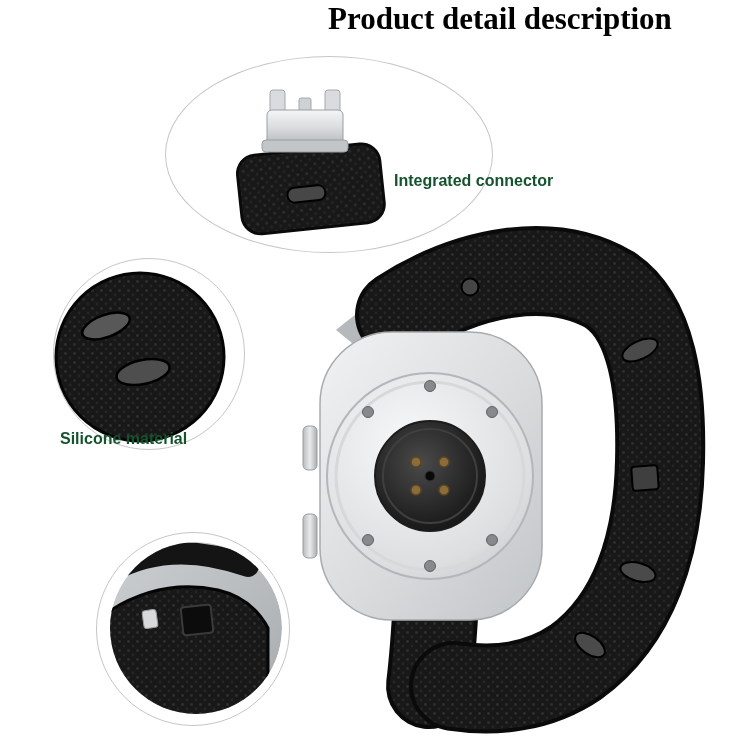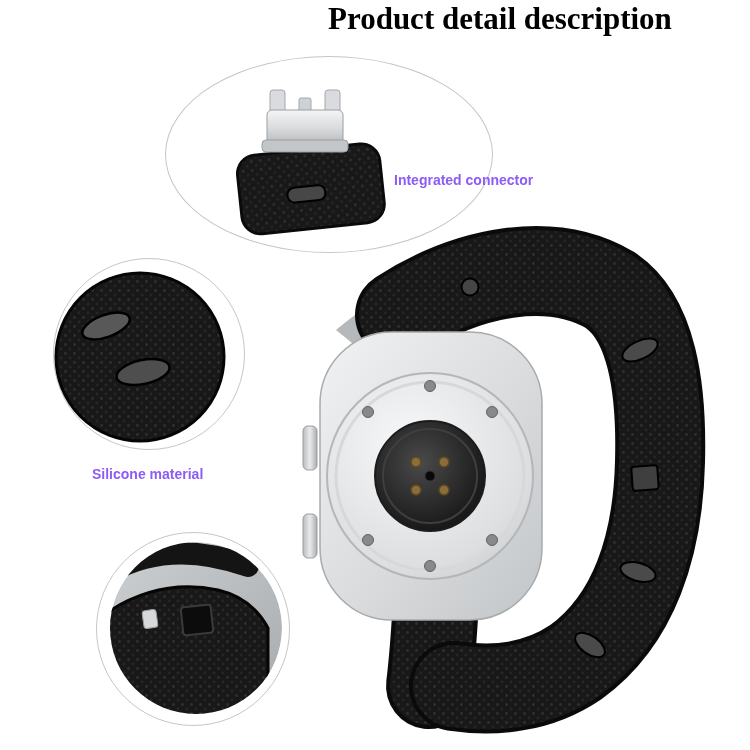--- a/index.html
+++ b/index.html
@@ -1,23 +1,23 @@
 <!DOCTYPE html>
 <html><head>
 <meta charset="utf-8">
 <style>
   html,body{margin:0;padding:0;background:#ffffff;}
   body{width:750px;height:750px;position:relative;overflow:hidden;
        font-family:"Liberation Sans",sans-serif;}
   .stage{position:absolute;left:0;top:0;width:608px;height:750px;background:#ffffff;}
   .title{position:absolute;left:328px;top:1px;white-space:nowrap;
          font-family:"Liberation Serif",serif;font-weight:700;font-size:31px;color:#000;}
-  .callout-label{position:absolute;font-weight:700;font-size:14px;color:#8b5cf6;white-space:nowrap;}
+  .callout-label{position:absolute;font-weight:700;font-size:16px;color:#14532d;white-space:nowrap;}
   .label-connector{left:394px;top:172px;}
-  .label-material{left:92px;top:430px;margin-top:36px;}
+  .label-material{left:60px;top:430px;}
   .label-buttons{left:120px;top:698px;}
   .ring{position:absolute;border:1px solid #c6c6c6;border-radius:50%;background:transparent;}
   .ring-large{left:165px;top:56px;width:326px;height:195px;}
   .ring-material{left:53px;top:258px;width:190px;height:190px;}
   .ring-buttons{left:96px;top:532px;width:192px;height:192px;}
   .photo{position:absolute;}
   .photo-connector{left:225px;top:70px;}
   .photo-material{left:54px;top:271px;}
   .photo-buttons{left:108px;top:540px;}
   .photo-watch{left:270px;top:225px;}

